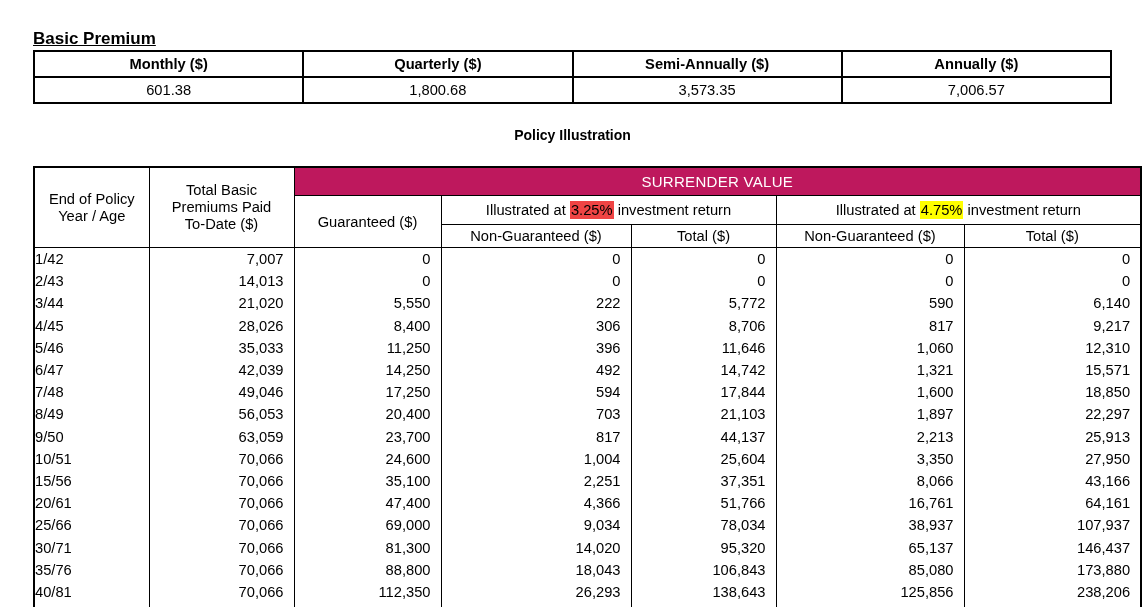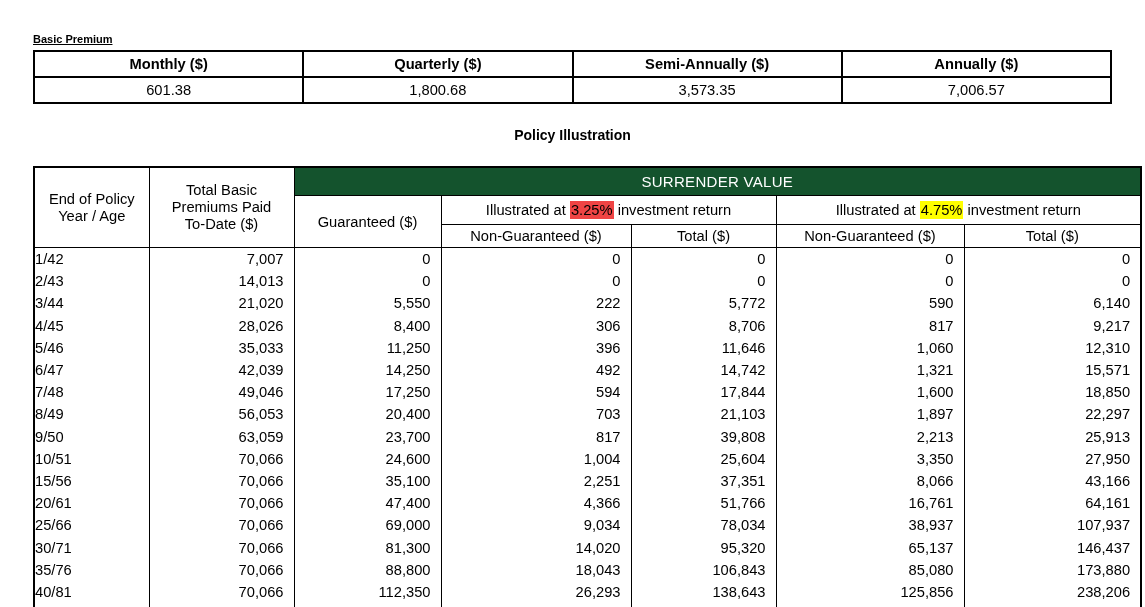--- a/index.html
+++ b/index.html
@@ -11,21 +11,21 @@
   }
   body {
     width: 1145px;
     height: 607px;
     overflow: hidden;
   }
   .content {
     padding: 30px 0 0 33px;
   }
   .section-label {
-    font-size: 11px;
+    font-size: 17px;
     font-weight: bold;
     text-decoration: underline;
     line-height: 18px;
     margin-bottom: 2px;
   }
   table {
     border-collapse: collapse;
     table-layout: fixed;
   }
   
@@ -63,21 +63,21 @@
     border: 1px solid #000;
     font-weight: normal;
     font-size: 14.7px;
     text-align: center;
     vertical-align: middle;
     padding: 0;
     overflow: hidden;
   }
   #policy-table .multiline { white-space: pre-line; line-height: 17px; }
   #policy-table .band-cell {
-    background: #14532d;
+    background: #be185d;
     color: #ffffff;
     height: 27px;
     font-size: 15px;
     letter-spacing: 0.3px;
   }
   #policy-table .illustrated-cell { height: 28px; }
   #policy-table .sub-row th { height: 22px; }
   .hl { padding: 1px 1px; }
   
   #policy-table tbody td {
@@ -234,21 +234,21 @@
           <td>703</td>
           <td>21,103</td>
           <td>1,897</td>
           <td>22,297</td>
         </tr>
         <tr>
           <td class="center">9/50</td>
           <td>63,059</td>
           <td>23,700</td>
           <td>817</td>
-          <td>39,808</td>
+          <td>44,137</td>
           <td>2,213</td>
           <td>25,913</td>
         </tr>
         <tr>
           <td class="center">10/51</td>
           <td>70,066</td>
           <td>24,600</td>
           <td>1,004</td>
           <td>25,604</td>
           <td>3,350</td>

